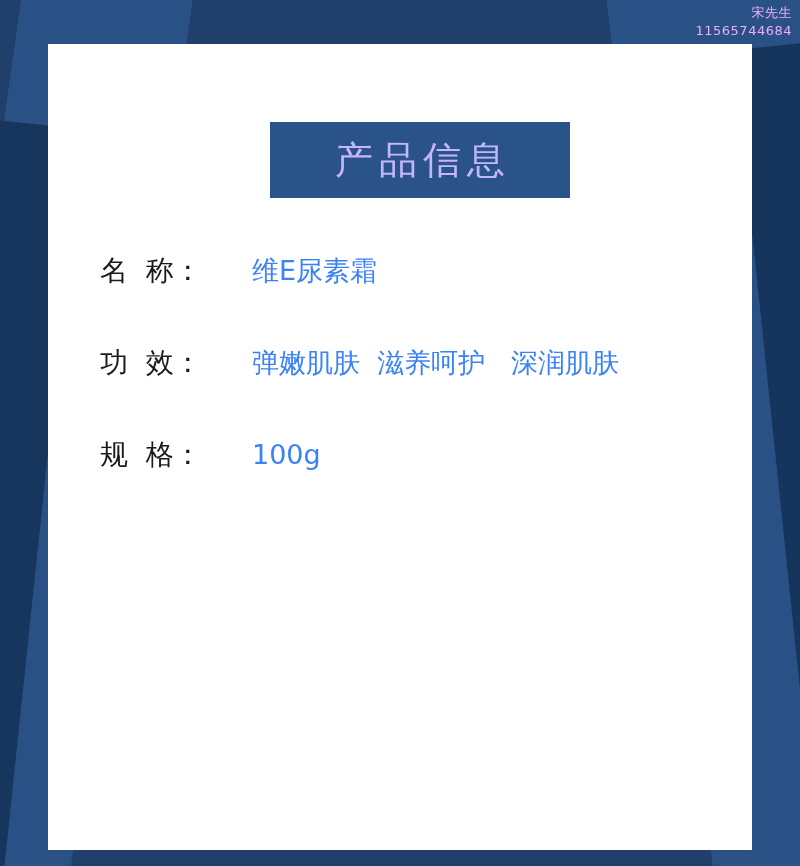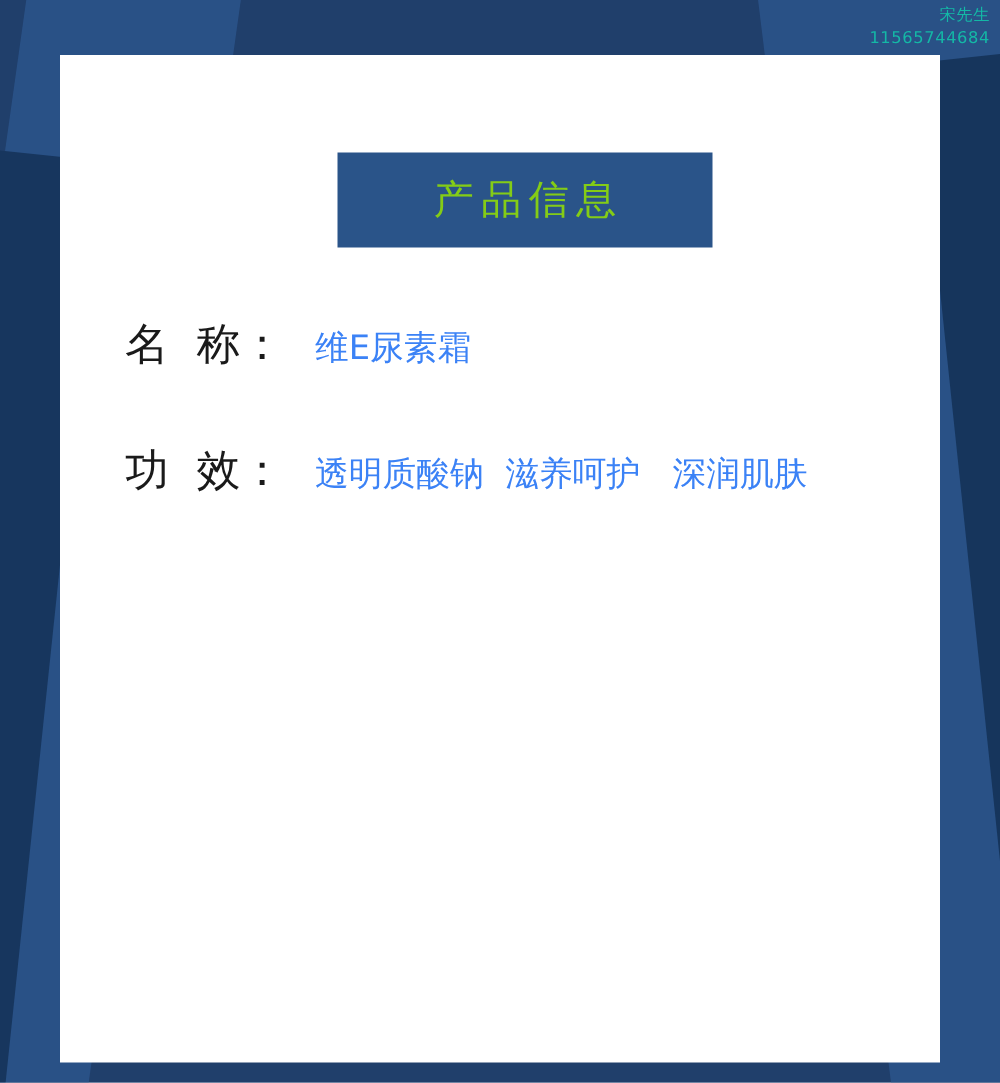--- a/index.html
+++ b/index.html
@@ -60,21 +60,21 @@
     background: #16355c;
     transform: rotate(-6deg);
   }
 
   
   .watermark {
     position: absolute;
     top: 4px;
     right: 8px;
     text-align: right;
-    color: #14b8a6;
+    color: #f0abfc;
     font-size: 13px;
     line-height: 1.35;
     letter-spacing: 0.5px;
     font-family: "DejaVu Sans", "Liberation Sans", sans-serif;
   }
   .watermark div {
     white-space: nowrap;
   }
 
   
@@ -93,22 +93,22 @@
     left: 222px;
     top: 78px;
     width: 300px;
     height: 76px;
     background: #2a5489;
     display: flex;
     align-items: center;
     justify-content: center;
   }
   .title-bar span {
-    color: #84cc16;
-    font-size: 32px;
+    color: #c4b5fd;
+    font-size: 38px;
     letter-spacing: 6px;
     font-family: "DejaVu Sans", "Liberation Sans", sans-serif;
     font-weight: normal;
     padding-left: 6px;
   }
 
   .spec-list {
     position: absolute;
     left: 52px;
     top: 208px;
@@ -116,21 +116,21 @@
   }
   .spec-row {
     display: flex;
     align-items: baseline;
     margin-bottom: 54px;
   }
   .spec-label {
     width: 152px;
     flex: 0 0 152px;
     color: #1a1a1a;
-    font-size: 35px;
+    font-size: 28px;
     font-family: "DejaVu Sans", "Liberation Sans", sans-serif;
     letter-spacing: 0px;
     white-space: pre;
   }
   .spec-value {
     color: #3b82f6;
     font-size: 27px;
     font-family: "DejaVu Sans", "Liberation Sans", sans-serif;
     white-space: pre;
   }
@@ -158,22 +158,26 @@
 
   <div class="spec-list">
 
     <div class="spec-row">
       <div class="spec-label">名  称：</div>
       <div class="spec-value">维E尿素霜</div>
     </div>
 
     <div class="spec-row">
       <div class="spec-label">功  效：</div>
-      <div class="spec-value">透明质酸钠  滋养呵护   深润肌肤</div>
+      <div class="spec-value">弹嫩肌肤  滋养呵护   深润肌肤</div>
     </div>
 
 
+    <div class="spec-row">
+      <div class="spec-label">规  格：</div>
+      <div class="spec-value">100g</div>
+    </div>
 
     <div class="spec-row">
     </div>
 
   </div>
 </div>
 
 </body></html>

